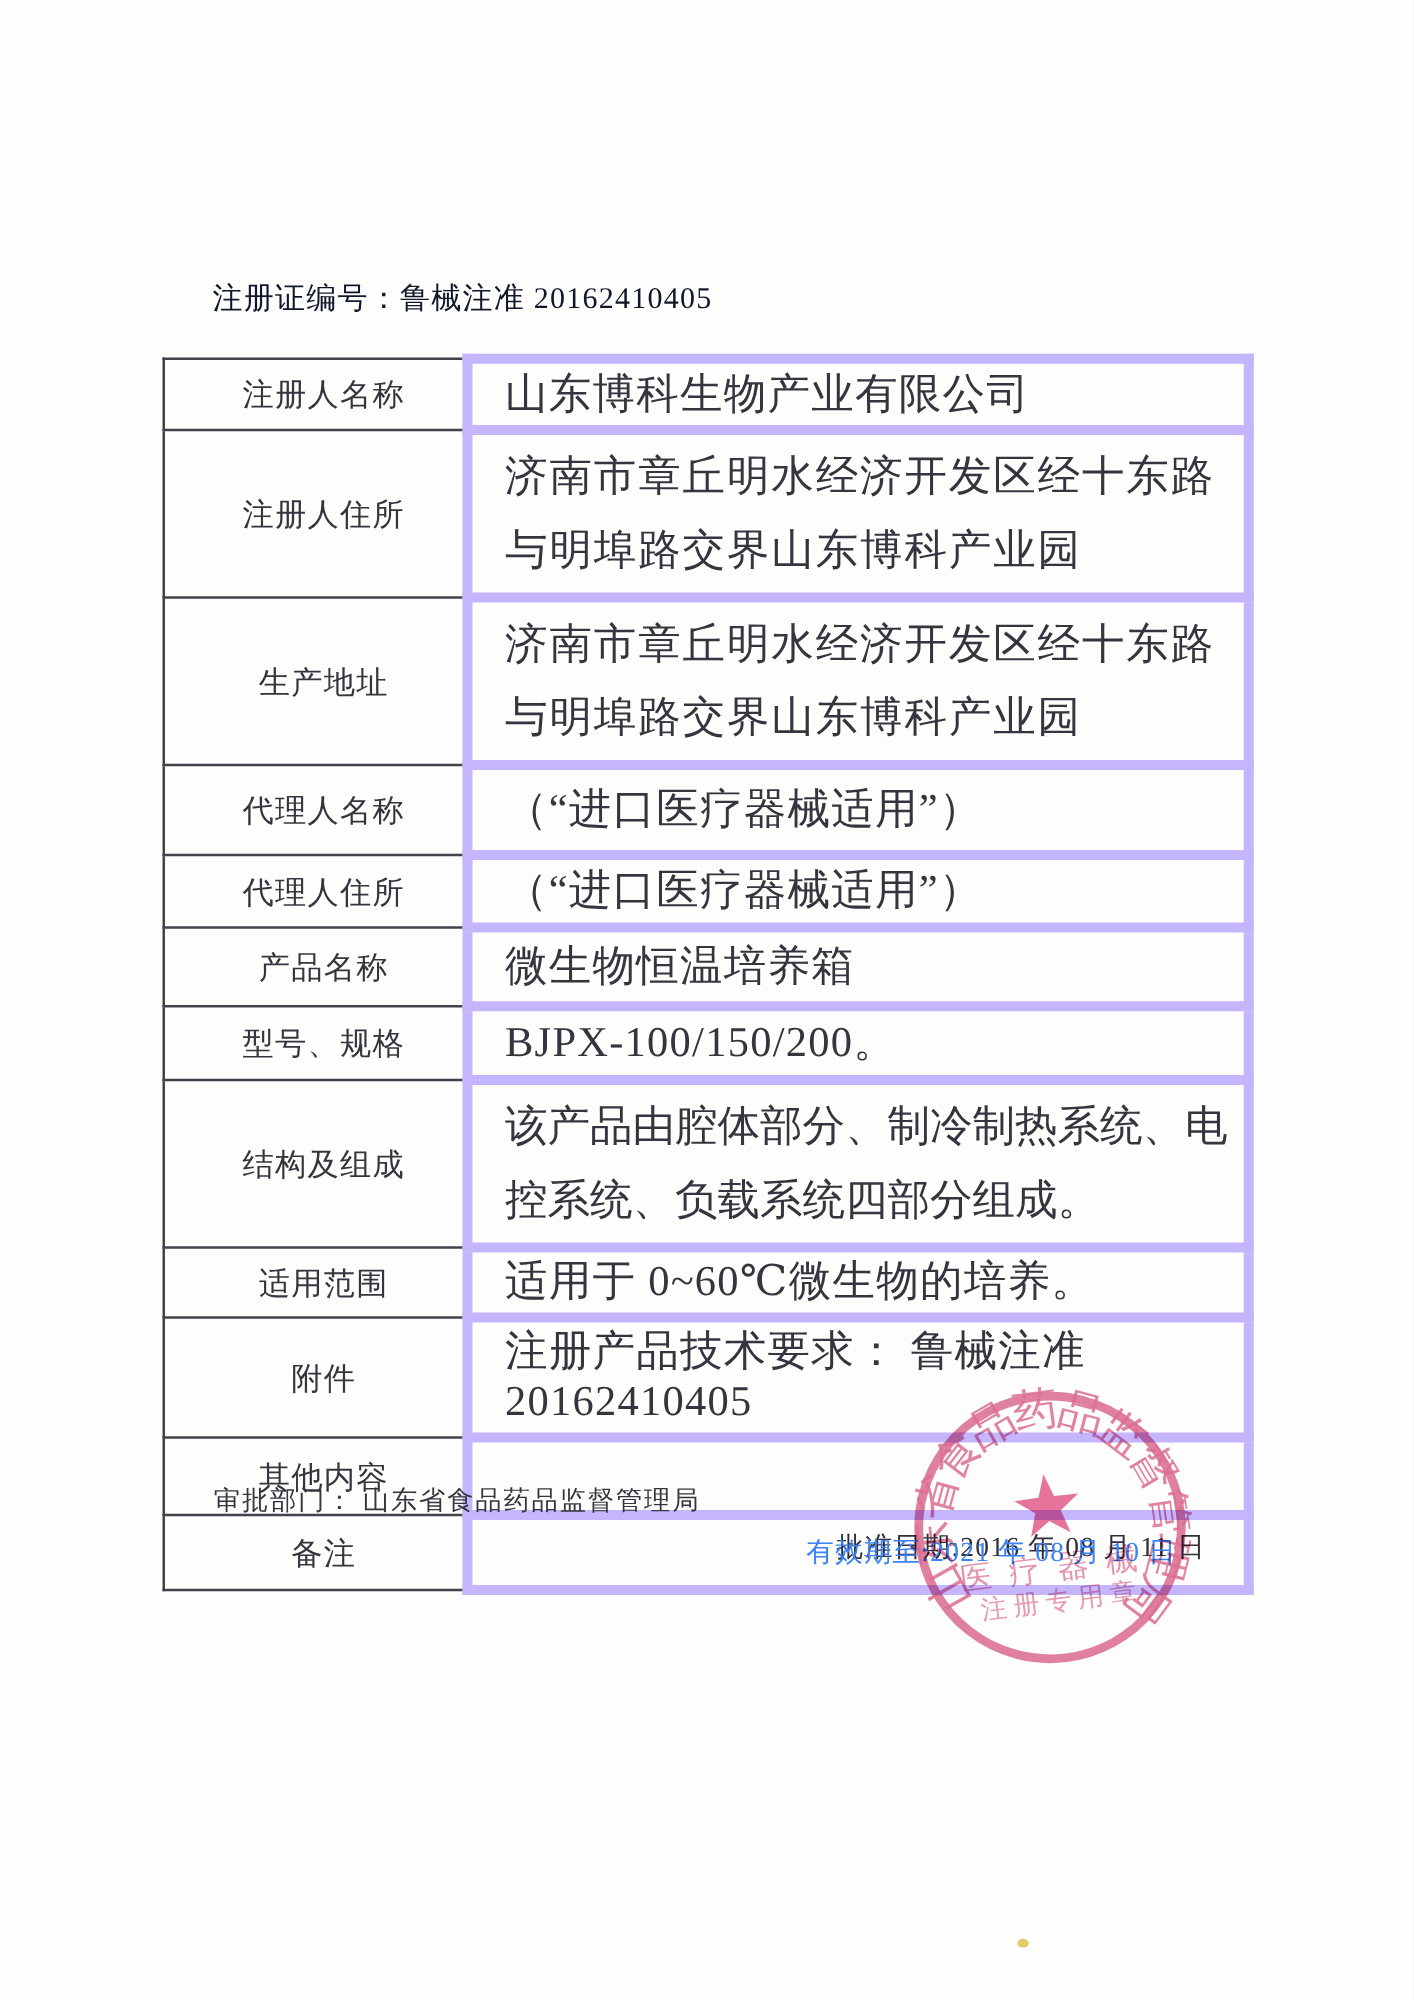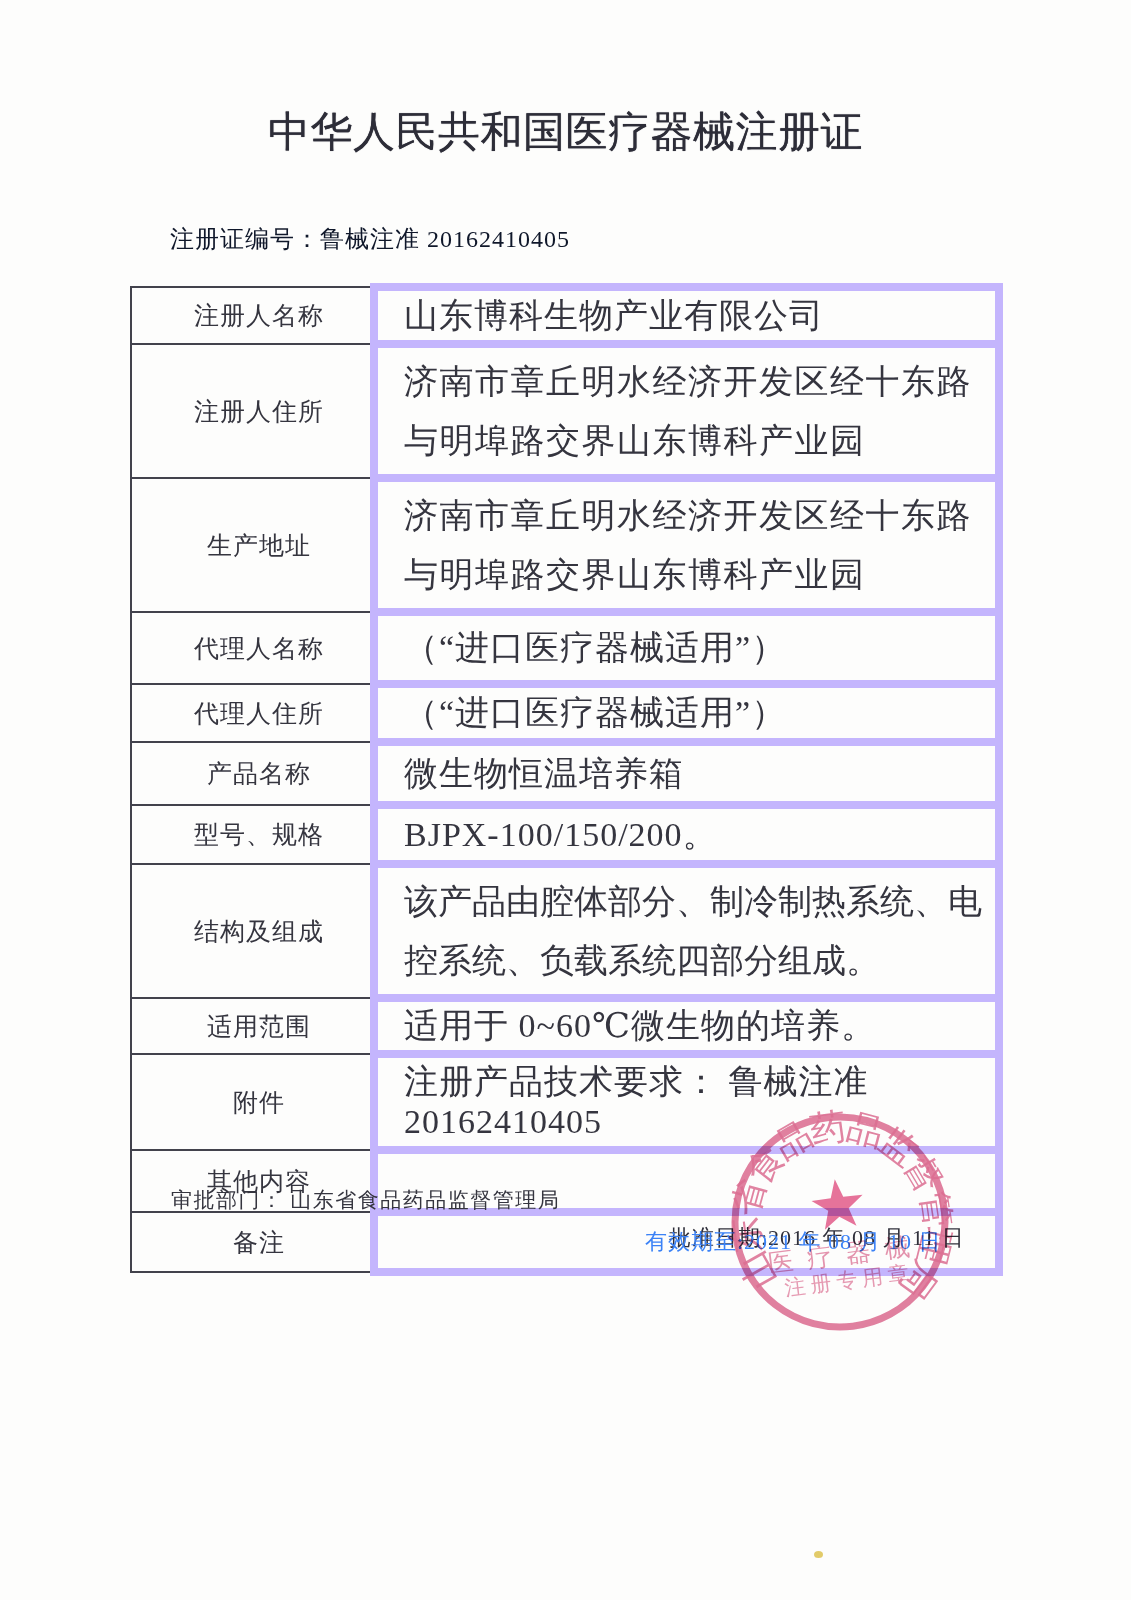--- a/index.html
+++ b/index.html
@@ -70,21 +70,20 @@
   .artifact-dot{
     position:absolute;left:814px;top:1551px;width:9px;height:7px;
     background:#ddc24f;border-radius:50%;opacity:.85;
   }
 </style>
 </head>
 <body>
 
 <div class="page">
 
-  <div class="doc-title">中华人民共和国医疗器械注册证</div>
 
   <div class="reg-no">注册证编号：鲁械注准 20162410405</div>
 
   <div class="ctable">
     <div class="trow r1">
       <div class="tlabel">注册人名称</div>
       <div class="tvalue">山东博科生物产业有限公司</div>
     </div>
     <div class="trow r2 tall">
       <div class="tlabel">注册人住所</div>

